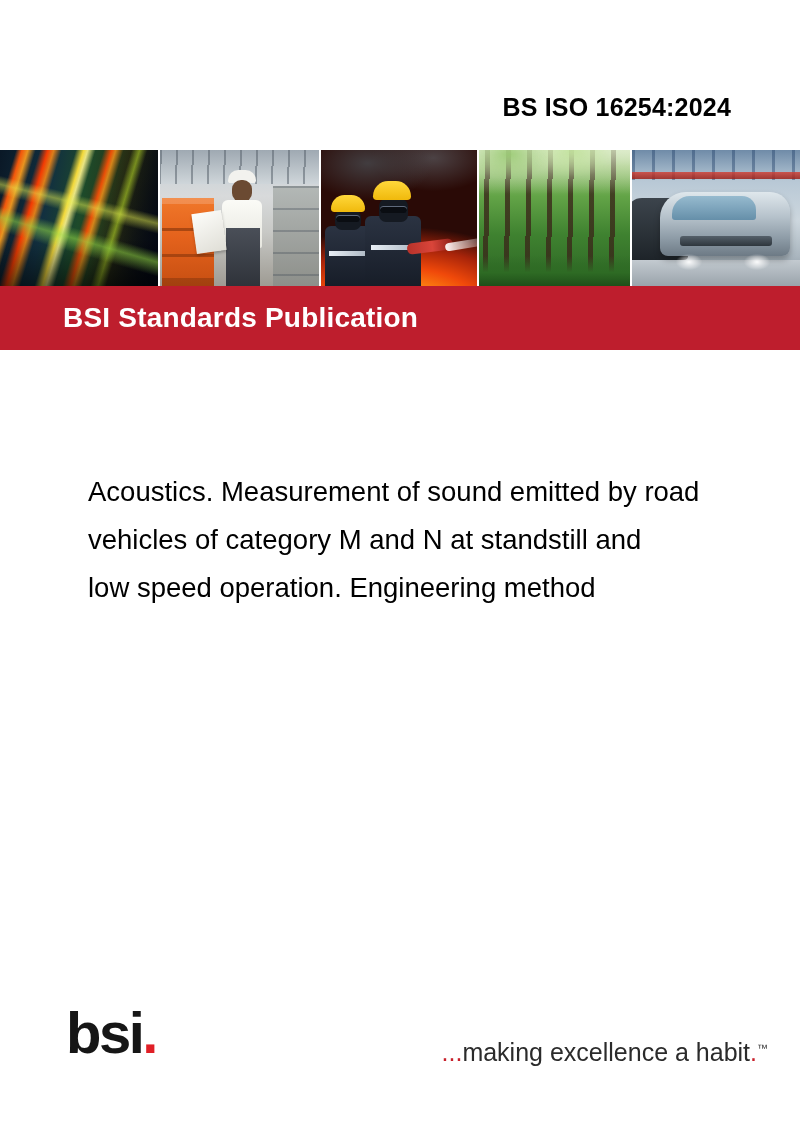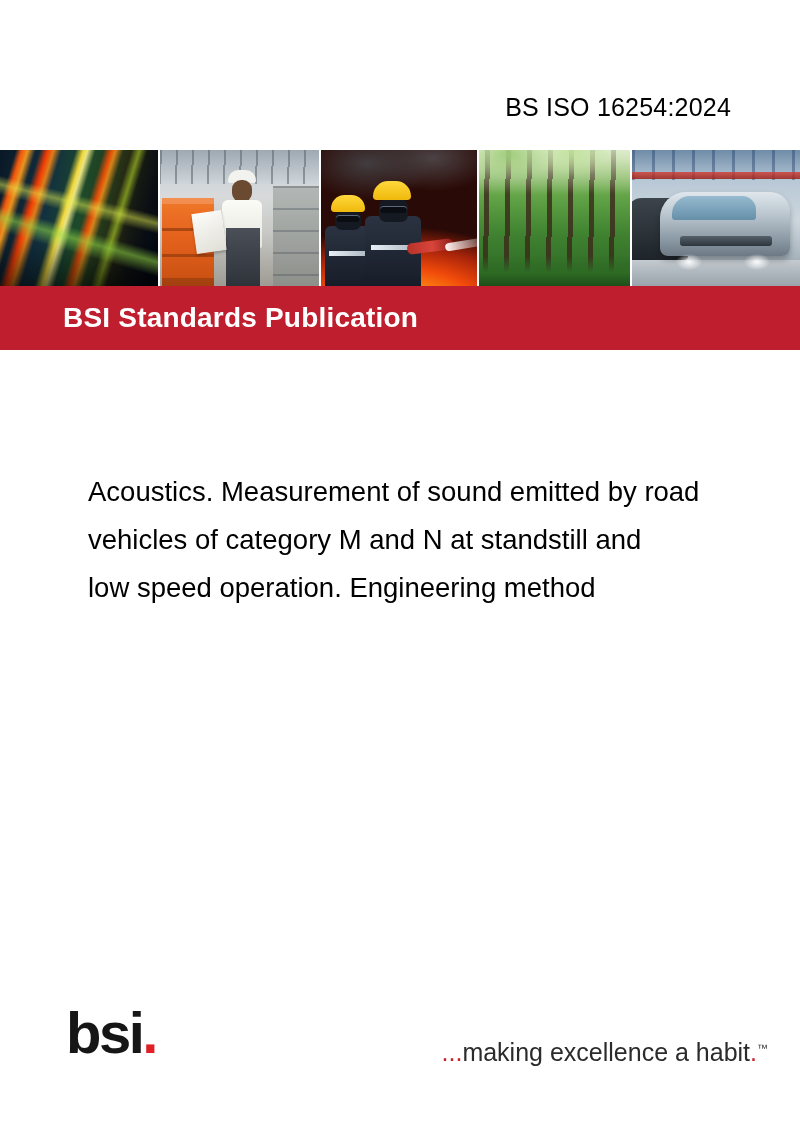--- a/index.html
+++ b/index.html
@@ -20,20 +20,21 @@
   .std-number {
     position: absolute;
     top: 93px;
     left: 0;
     width: 731px;
     text-align: right;
     font-size: 25px;
     letter-spacing: 0.2px;
     color: #000;
     white-space: nowrap;
+    font-weight: bold;
   }
 
   
   .banner {
     position: absolute;
     top: 150px;
     left: 0;
     width: 800px;
     height: 259px;
   }

